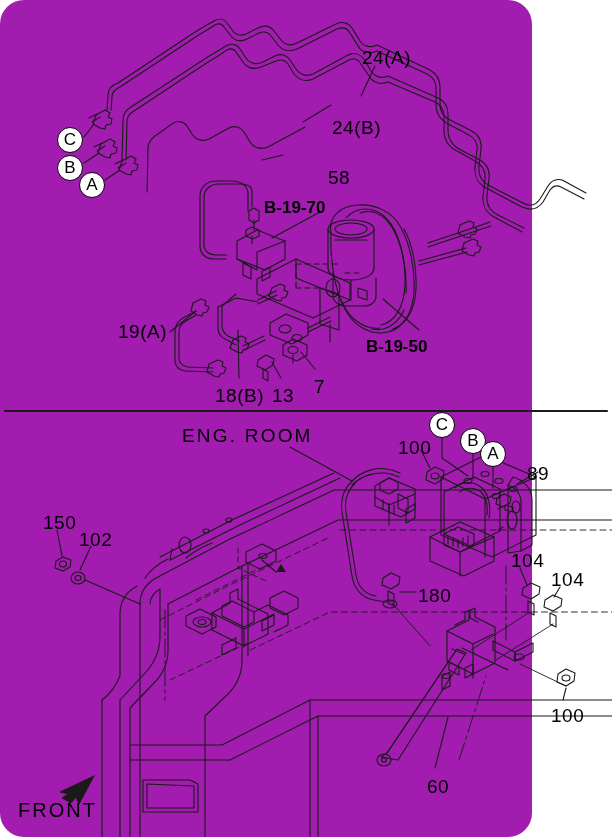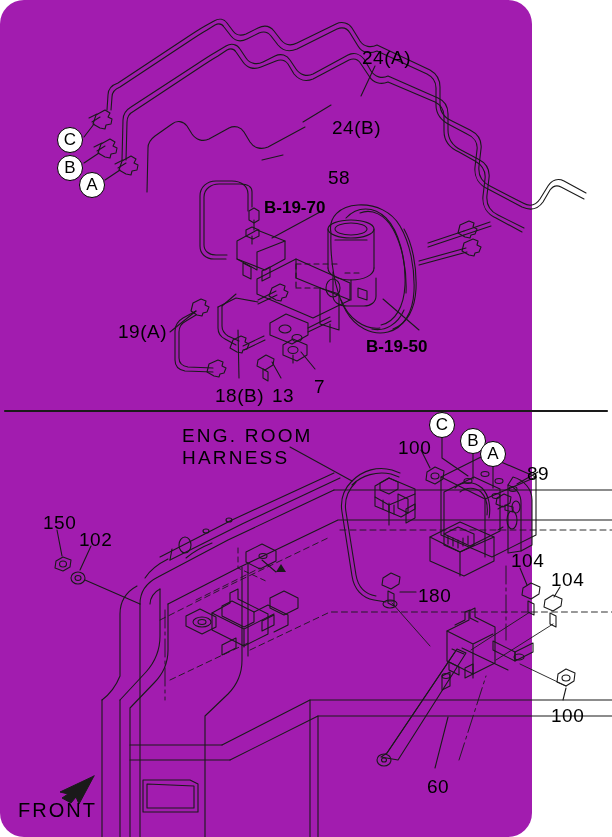--- a/index.html
+++ b/index.html
@@ -494,21 +494,20 @@
   <div class="lbl" style="left:118px; top:322px;">19(A)</div>
   <div class="lbl" style="left:215px; top:386px;">18(B)</div>
   <div class="lbl" style="left:272px; top:386px;">13</div>
   <div class="lbl" style="left:314px; top:377px;">7</div>
 
   <div class="circ" style="left:57px; top:127px;">C</div>
   <div class="circ" style="left:57px; top:155px;">B</div>
   <div class="circ" style="left:79px; top:172px;">A</div>
 
   <div class="lbl harness" style="left:182px; top:425px;">ENG. ROOM</div>
-  <div class="lbl harness" style="left:182px; top:447px;">HARNESS</div>
   <div class="lbl" style="left:398px; top:438px;">100</div>
   <div class="lbl" style="left:527px; top:464px;">89</div>
   <div class="lbl" style="left:43px;  top:513px;">150</div>
   <div class="lbl" style="left:79px;  top:530px;">102</div>
   <div class="lbl" style="left:418px; top:586px;">180</div>
   <div class="lbl" style="left:511px; top:551px;">104</div>
   <div class="lbl" style="left:551px; top:570px;">104</div>
   <div class="lbl" style="left:551px; top:706px;">100</div>
   <div class="lbl" style="left:427px; top:777px;">60</div>
   <div class="lbl front" style="left:18px; top:800px;">FRONT</div>

